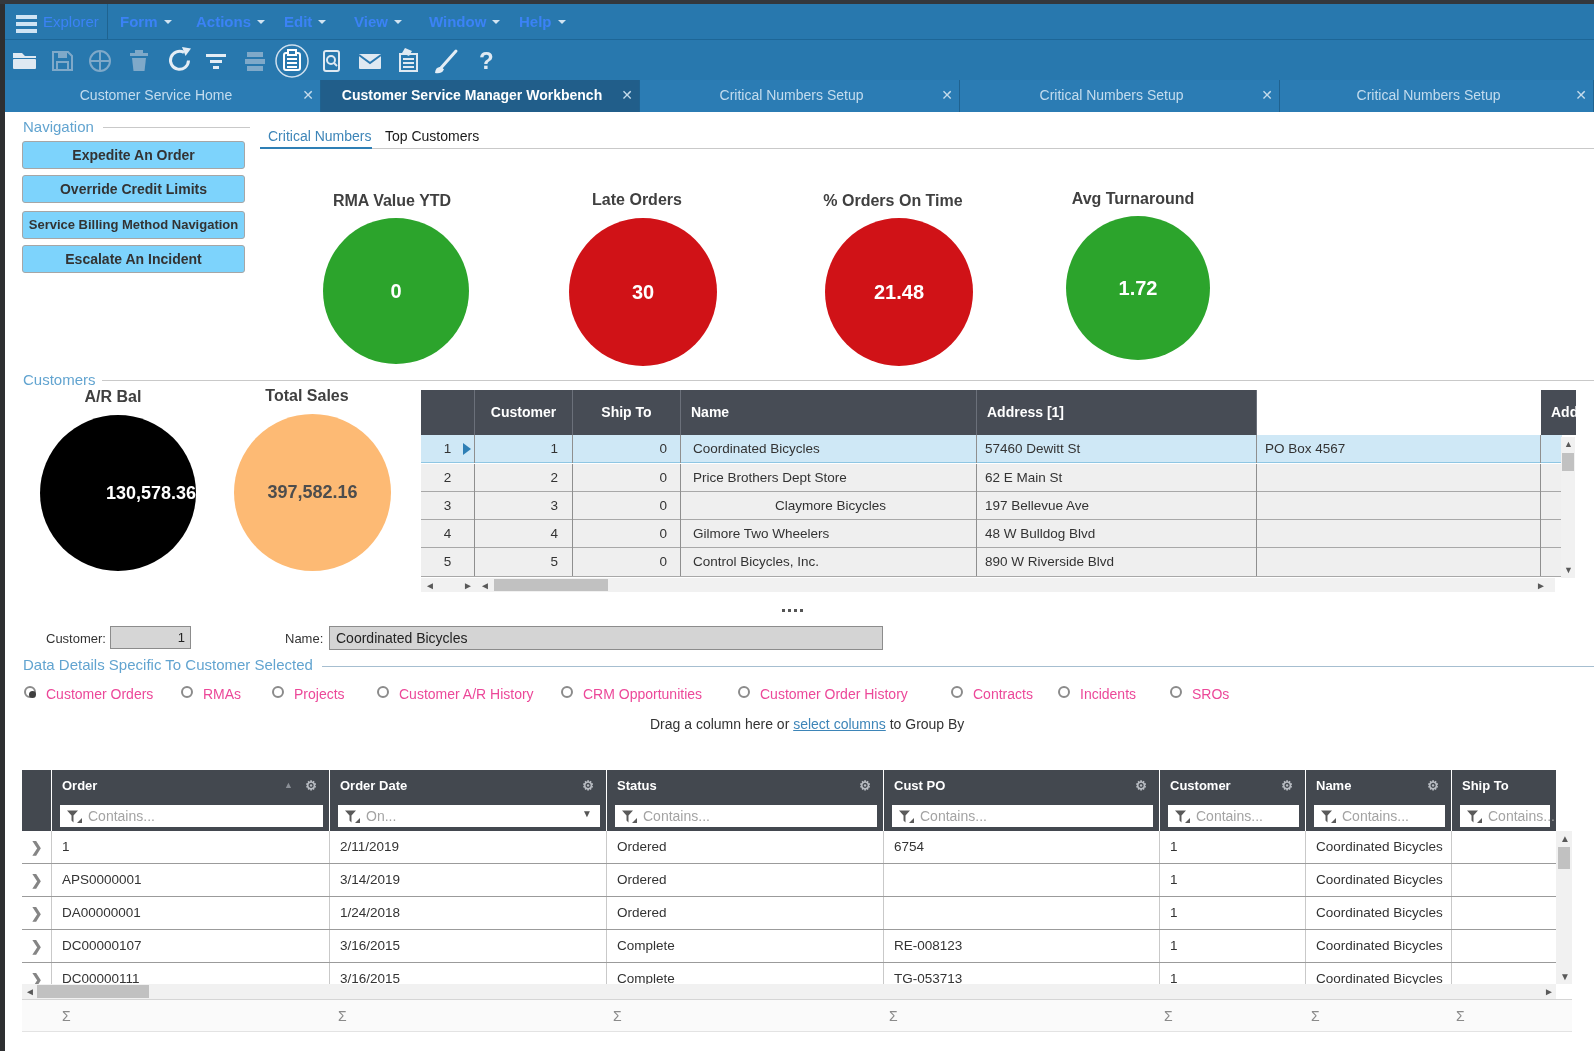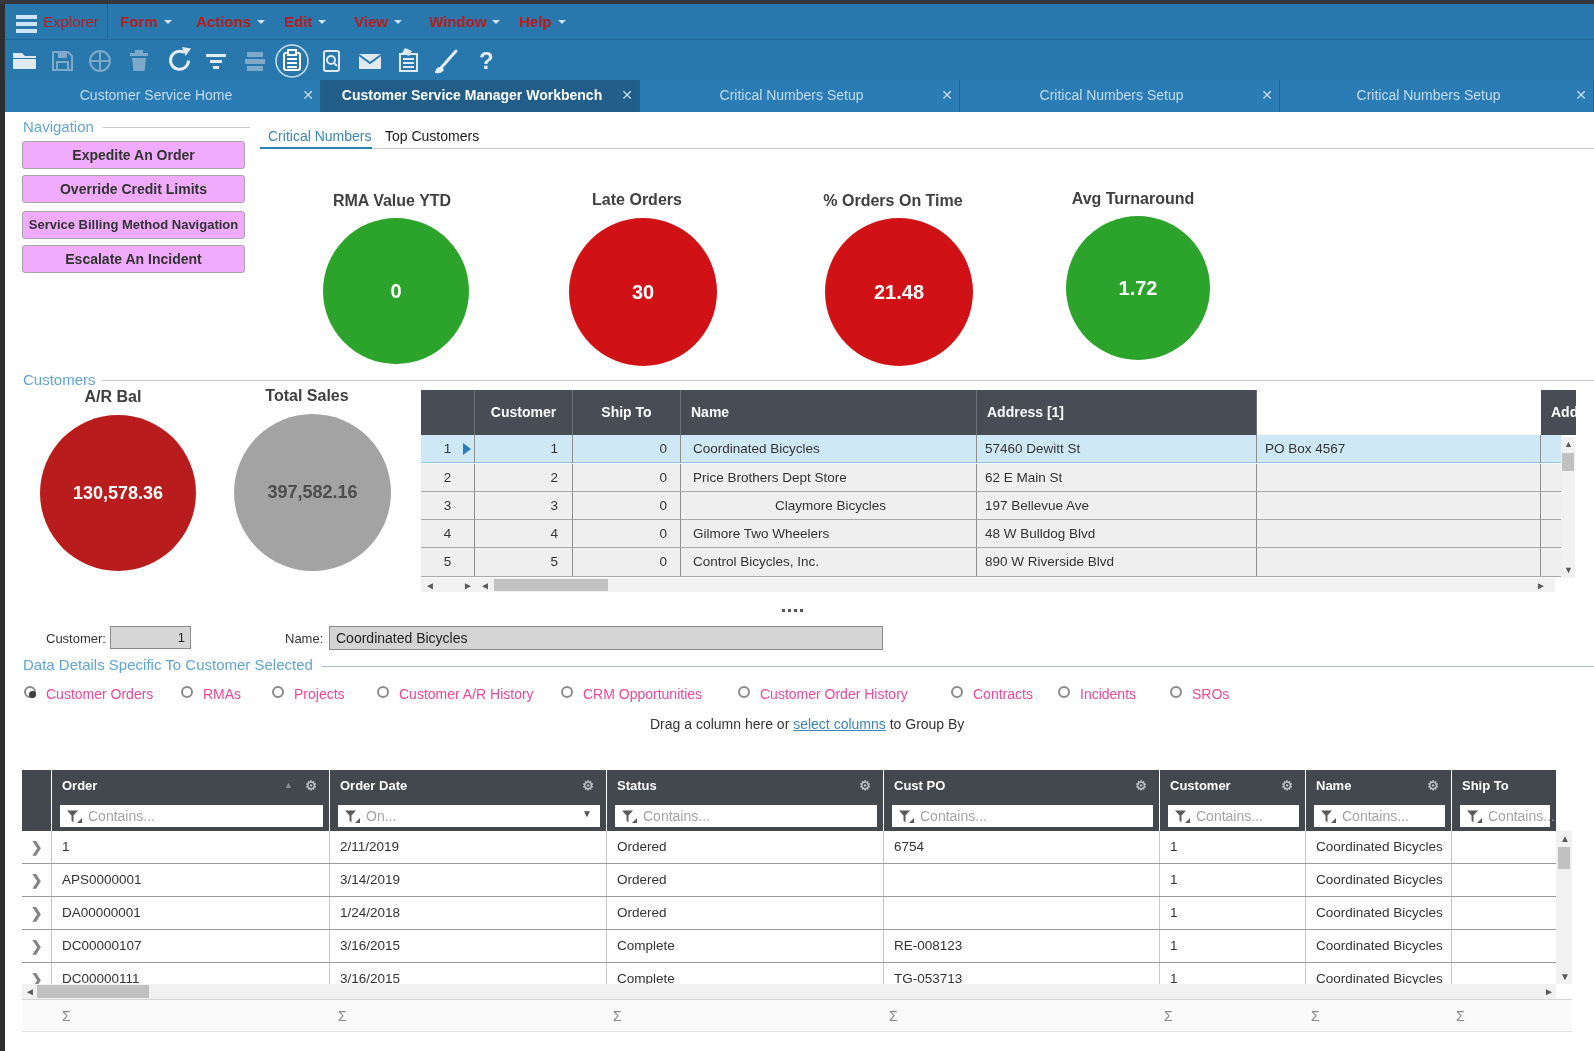--- a/index.html
+++ b/index.html
@@ -8,34 +8,34 @@
   .abs { position:absolute; }
   #page { position:relative; width:1594px; height:1051px; background:#fff; }
 
   
   #topdark { left:0; top:0; width:1594px; height:4px; background:#34383d; }
   #leftdark { left:0; top:4px; width:5px; height:1047px; background:#2e2f31; }
   #menubar { left:5px; top:4px; width:1589px; height:35px; background:#2878ae; }
   #toolbar { left:5px; top:39px; width:1589px; height:41px; background:#2878ae; border-top:1px solid #1d6697; }
   #tabbar { left:5px; top:80px; width:1589px; height:32px; background:#2b7cb4; }
 
-  .menuitem { position:absolute; top:13px; color:#b91c1c; font-size:15px; font-weight:bold; letter-spacing:0; }
+  .menuitem { position:absolute; top:13px; color:#3b82f6; font-size:15px; font-weight:bold; letter-spacing:0; }
   .caret { display:inline-block; margin-left:6px; margin-bottom:2px; width:0; height:0;
     border-left:4.5px solid transparent; border-right:4.5px solid transparent;
     border-top:4.5px solid #d2e4f2; vertical-align:middle; }
 
   .tab { position:absolute; top:80px; height:32px; color:#c3dcee; font-size:14px;
     line-height:31px; text-align:center; border-right:1px solid #1f6290; padding-right:16px; }
   .tab .x { position:absolute; right:4px; top:0; width:16px; color:#c6dcec; font-size:14px; font-weight:normal; }
   .tab.active { background:#215e8a; color:#fff; font-weight:bold; }
 
   .fieldset-label { position:absolute; color:#62a4d0; font-size:15px; }
   .hline { position:absolute; height:1px; background:#c9c9c9; }
 
-  .navbtn { position:absolute; left:22px; width:223px; height:28px; background:#f0abfc;
+  .navbtn { position:absolute; left:22px; width:223px; height:28px; background:#7dd3fc;
     border:1px solid #a6a6a6; border-radius:3px; text-align:center; line-height:26px;
     font-size:14px; font-weight:bold; color:#333; white-space:nowrap; }
 
   .kpilabel { position:absolute; font-size:16px; font-weight:bold; color:#404040; text-align:center; }
   .circle { position:absolute; border-radius:50%; text-align:center; color:#fff; font-weight:bold; }
 
   
   #cgrid { left:421px; top:390px; width:1155px; height:202px; background:#fff; }
   .cg-h { position:absolute; top:0; height:45px; background:#474c55; color:#fff;
     font-size:14px; font-weight:bold; line-height:45px; padding-left:10px; border-right:1px solid #6b707a; }
@@ -193,22 +193,22 @@
   <div class="kpilabel" style="left:1053px; top:190px; width:160px;">Avg Turnaround</div>
   <div class="circle" style="left:323px; top:218px; width:146px; height:146px; background:#2ca42c; line-height:146px; font-size:20px;">0</div>
   <div class="circle" style="left:569px; top:218px; width:148px; height:148px; background:#d01217; line-height:148px; font-size:20px;">30</div>
   <div class="circle" style="left:825px; top:218px; width:148px; height:148px; background:#d01217; line-height:148px; font-size:20px;">21.48</div>
   <div class="circle" style="left:1066px; top:216px; width:144px; height:144px; background:#2ca42c; line-height:144px; font-size:20px;">1.72</div>
 
   <div class="fieldset-label" style="left:23px; top:371px;">Customers</div>
   <div class="hline" style="left:102px; top:380px; width:1492px;"></div>
   <div class="kpilabel" style="left:33px; top:388px; width:160px;">A/R Bal</div>
   <div class="kpilabel" style="left:227px; top:387px; width:160px;">Total Sales</div>
-  <div class="circle" style="left:40px; top:415px; width:156px; height:156px; background:#b91c1c; line-height:156px; font-size:18px;">130,578.36</div>
-  <div class="circle" style="left:234px; top:414px; width:157px; height:157px; background:#a3a3a3; line-height:157px; font-size:18px; color:#4d4d4d;">397,582.16</div>
+  <div class="circle" style="left:40px; top:415px; width:156px; height:156px; background:#000000; line-height:156px; font-size:18px;text-align:right;">130,578.36</div>
+  <div class="circle" style="left:234px; top:414px; width:157px; height:157px; background:#fdba74; line-height:157px; font-size:18px; color:#4d4d4d;">397,582.16</div>
 
   <div class="abs" id="cgrid">
 
     <div class="cg-h" style="left:0; width:54px;"></div>
     <div class="cg-h" style="left:54px; width:98px; text-align:center; padding:0;">Customer</div>
     <div class="cg-h" style="left:152px; width:108px; text-align:center; padding:0;">Ship To</div>
     <div class="cg-h" style="left:260px; width:296px;">Name</div>
     <div class="cg-h" style="left:556px; width:280px;">Address [1]</div>
     <div class="cg-h" style="left:1120px; width:35px; border-right:none;">Add</div>
 

